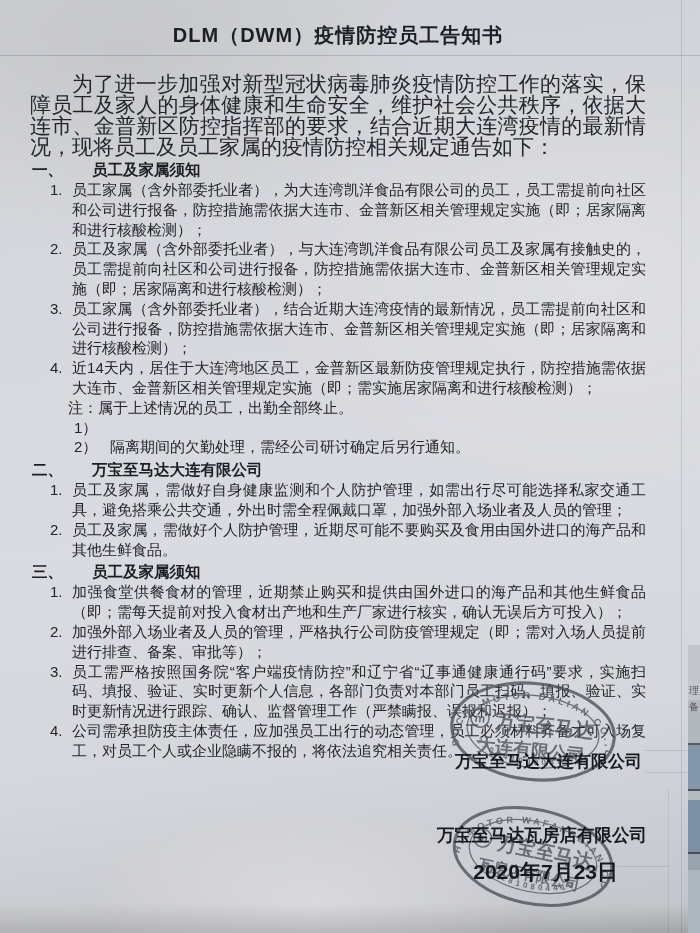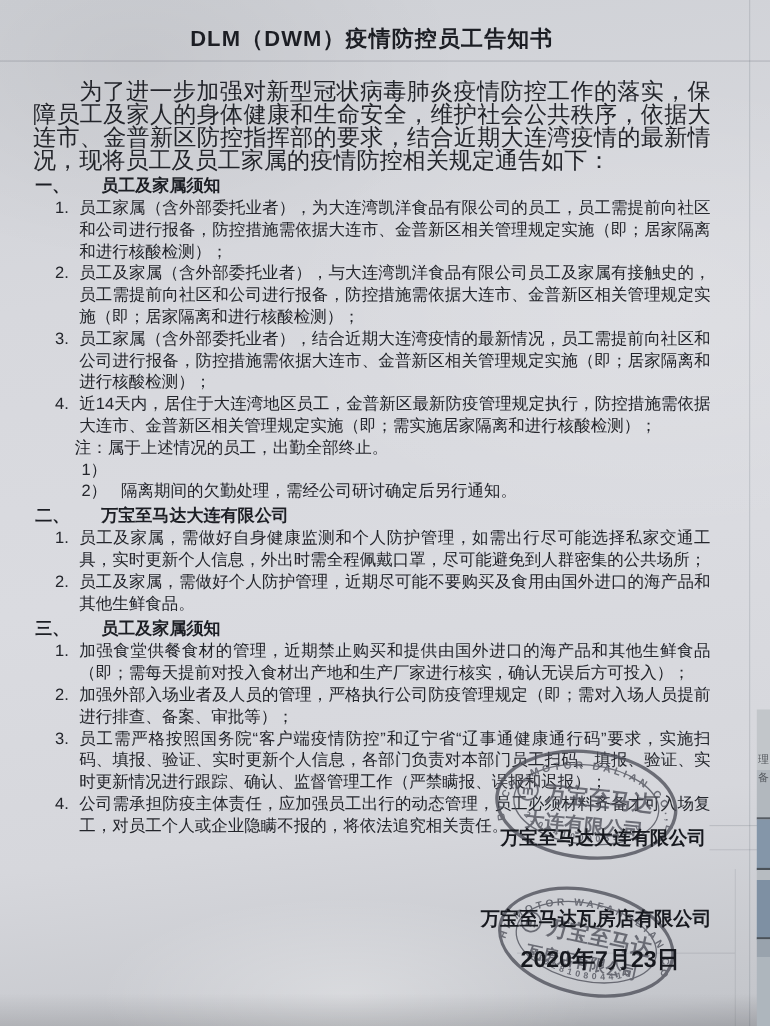--- a/index.html
+++ b/index.html
@@ -95,21 +95,21 @@
       <span class="inum">2）</span>
       <span class="itxt">隔离期间的欠勤处理，需经公司研讨确定后另行通知。</span>
     </div>
 
     <div class="sec-h">
       <span class="snum">二、</span>
       <span>万宝至马达大连有限公司</span>
     </div>
     <div class="item">
       <span class="inum">1.</span>
-      <span class="itxt">员工及家属，需做好自身健康监测和个人防护管理，如需出行尽可能选择私家交通工具，实时更新个人信息，外出时需全程佩戴口罩，尽可能避免到人群密集的公共场所；</span>
+      <span class="itxt">员工及家属，需做好自身健康监测和个人防护管理，如需出行尽可能选择私家交通工具，避免搭乘公共交通，外出时需全程佩戴口罩，加强外部入场业者及人员的管理；</span>
     </div>
     <div class="item">
       <span class="inum">2.</span>
       <span class="itxt">员工及家属，需做好个人防护管理，近期尽可能不要购买及食用由国外进口的海产品和其他生鲜食品。</span>
     </div>
 
     <div class="sec-h">
       <span class="snum">三、</span>
       <span>员工及家属须知</span>
     </div>

